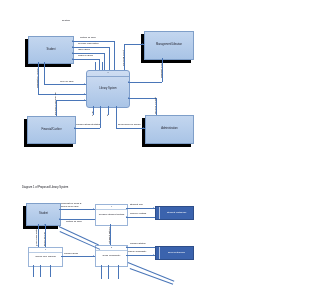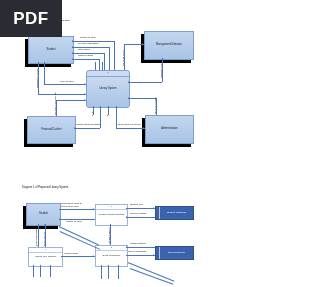--- a/index.html
+++ b/index.html
@@ -101,23 +101,20 @@
   .caption{
     position:absolute;font-size:2.7px;color:#15151d;white-space:nowrap;
   }
   .toptext{position:absolute;font-size:2.4px;color:#15151d;white-space:nowrap;}
 </style>
 </head>
 <body>
 
 <div class="page">
 
-  <div class="pdf-badge">
-    <span class="pdf-text">PDF</span>
-  </div>
 
   <div class="toptext" style="left:62px;top:19px;">System</div>
 
   <div class="dgm">
 
     <div class="entity" style="left:28px;top:36px;width:44px;height:26px;">
       <span class="lbl">Student</span>
     </div>
 
     <div class="entity" style="left:144px;top:31px;width:48px;height:27px;">

